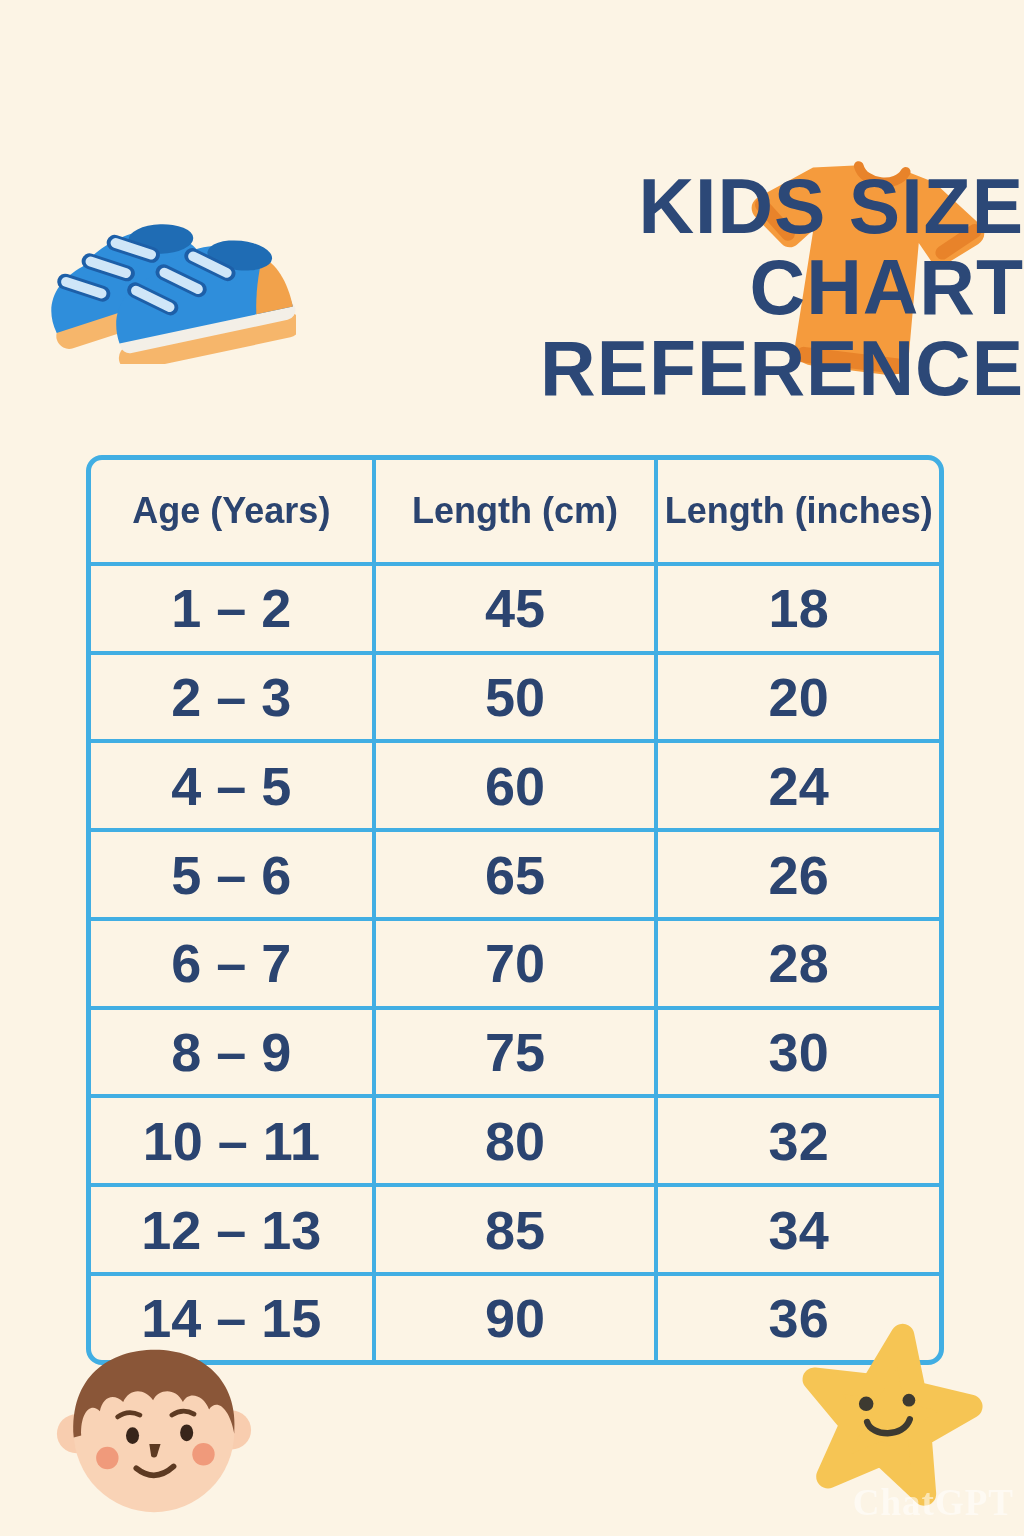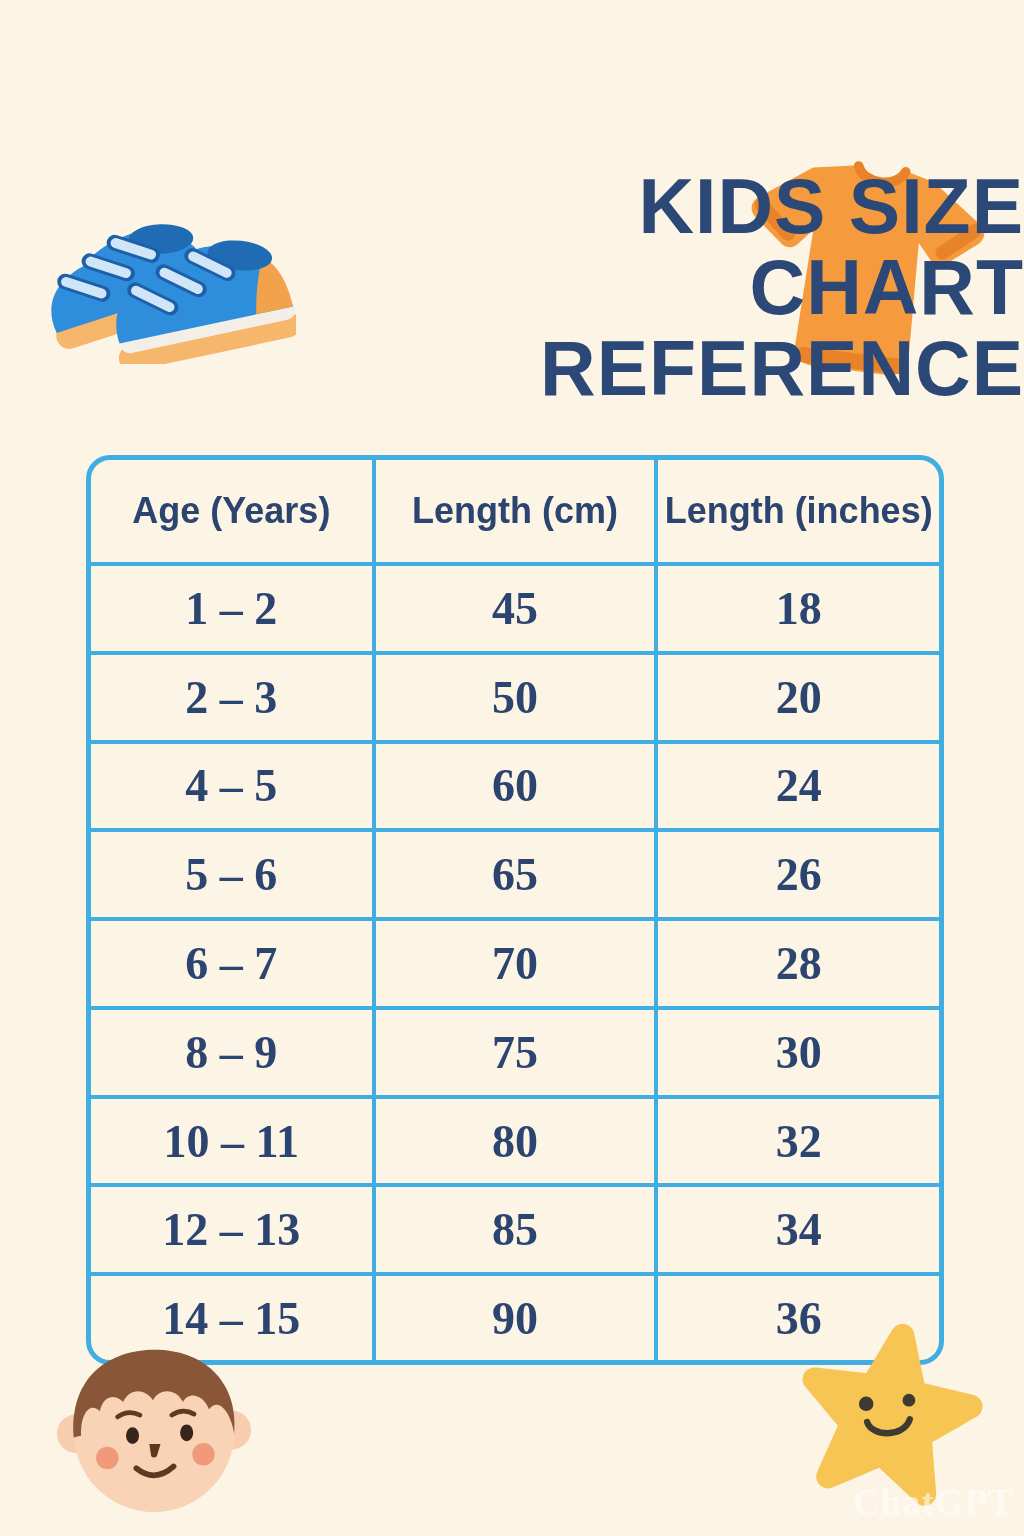--- a/index.html
+++ b/index.html
@@ -27,42 +27,42 @@
     letter-spacing: 1px;
     margin-top: 16px;
   }
 
   .size-table-wrap {
     position: absolute;
     left: 86px; top: 455px;
     width: 858px; height: 910px;
     box-sizing: border-box;
     border: 5px solid #41AEE3;
-    border-radius: 24px;
+    border-radius: 16px;
     overflow: hidden;
     background: #FCF4E5;
   }
   table.size-table {
     width: 100%; height: 100%;
     border-collapse: collapse;
     table-layout: fixed;
   }
   .size-table th, .size-table td {
     border: 4px solid #41AEE3;
     text-align: center;
     vertical-align: middle;
     color: #2B4470;
     font-weight: bold;
     padding: 0;
   }
   .size-table tr > *:first-child { border-left: none; }
   .size-table tr > *:last-child  { border-right: none; }
   .size-table thead th { border-top: none; height: 102px; font-size: 36px; }
   .size-table tbody tr:last-child td { border-bottom: none; }
-  .size-table td { font-size: 46px; font-family: Liberation Serif, serif; }
+  .size-table td { font-size: 54px; }
 
   .watermark {
     position: absolute;
     right: 10px; bottom: 12px;
     font-size: 37px;
     font-weight: bold;
     letter-spacing: 1px;
     color: rgba(255,255,255,0.55);
     font-family: Liberation Serif, serif;
   }

